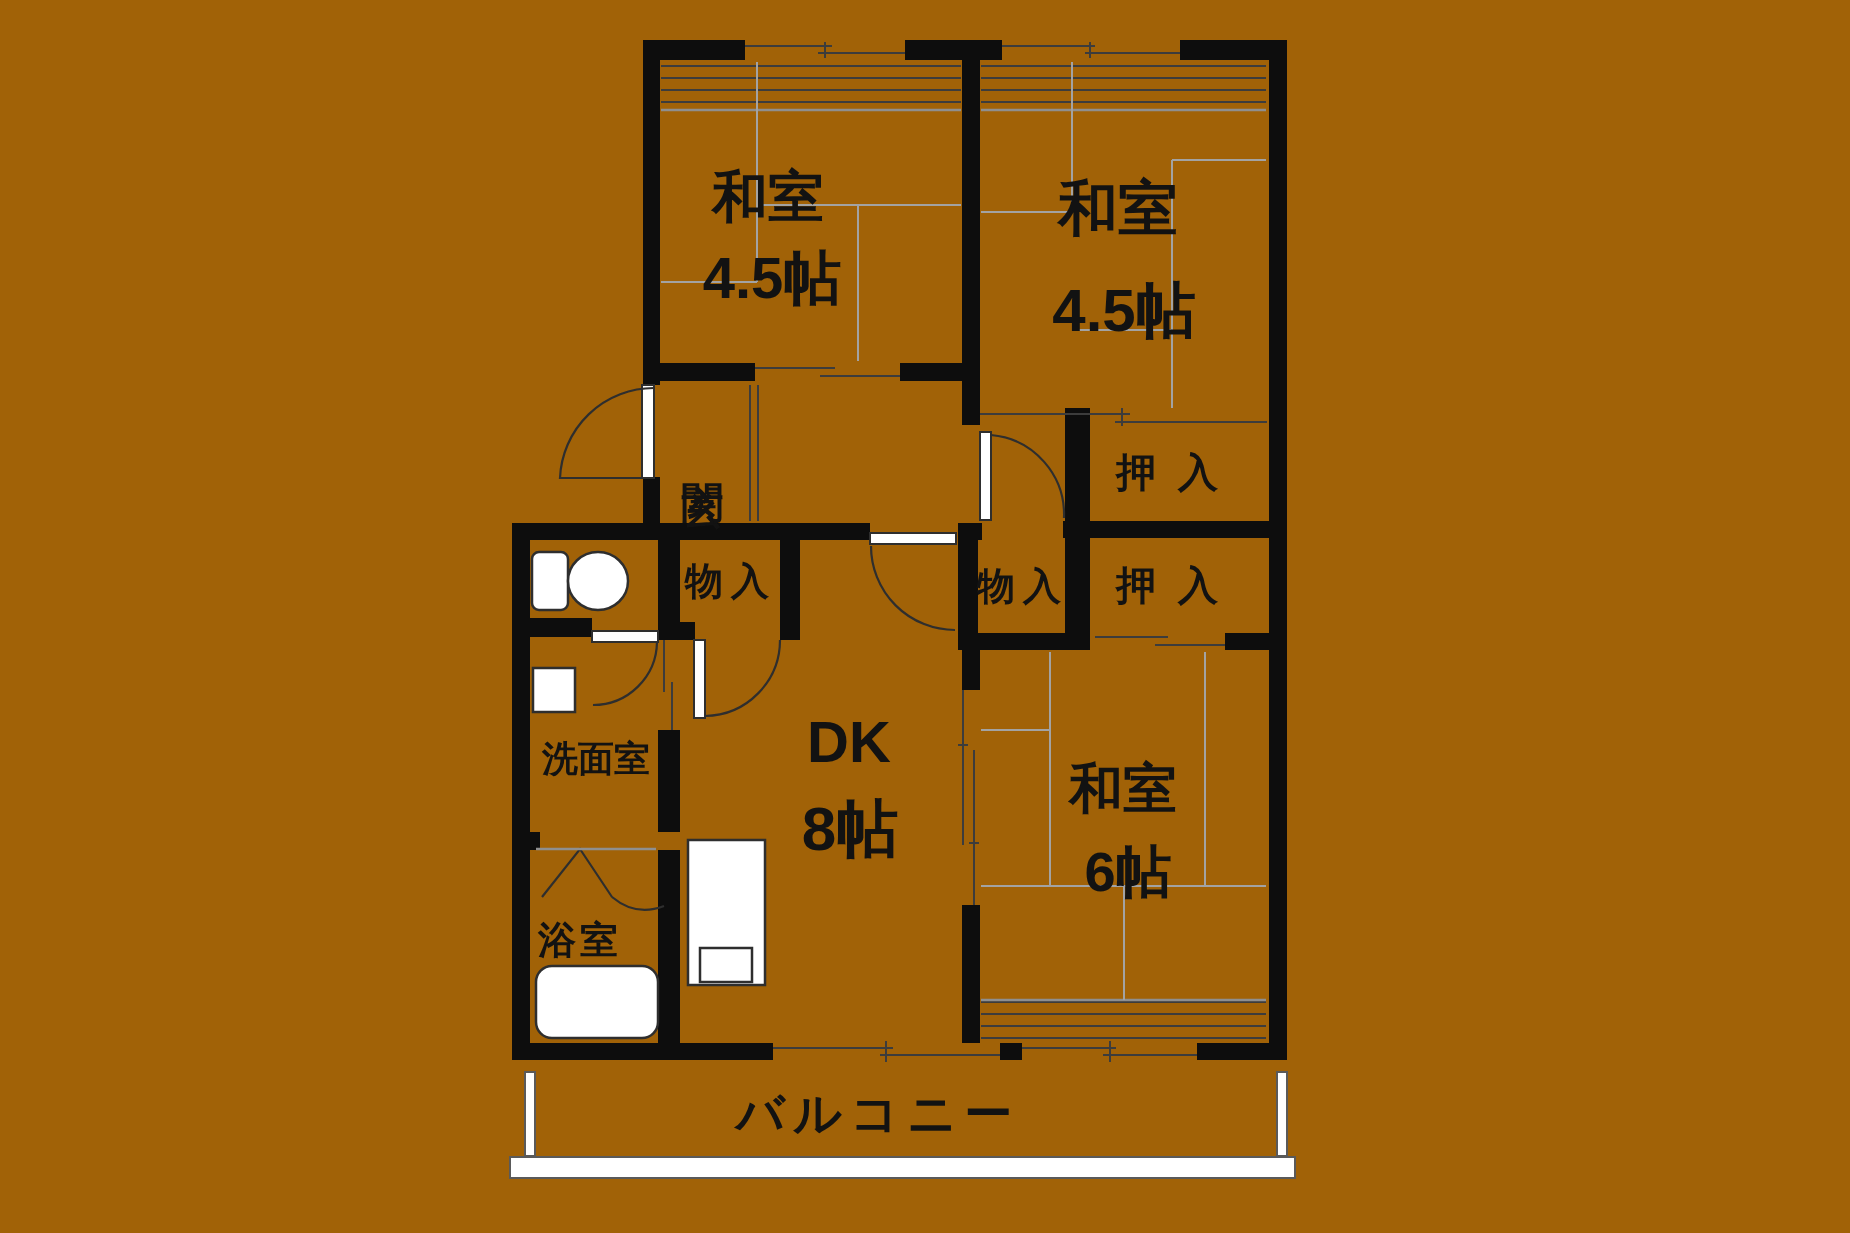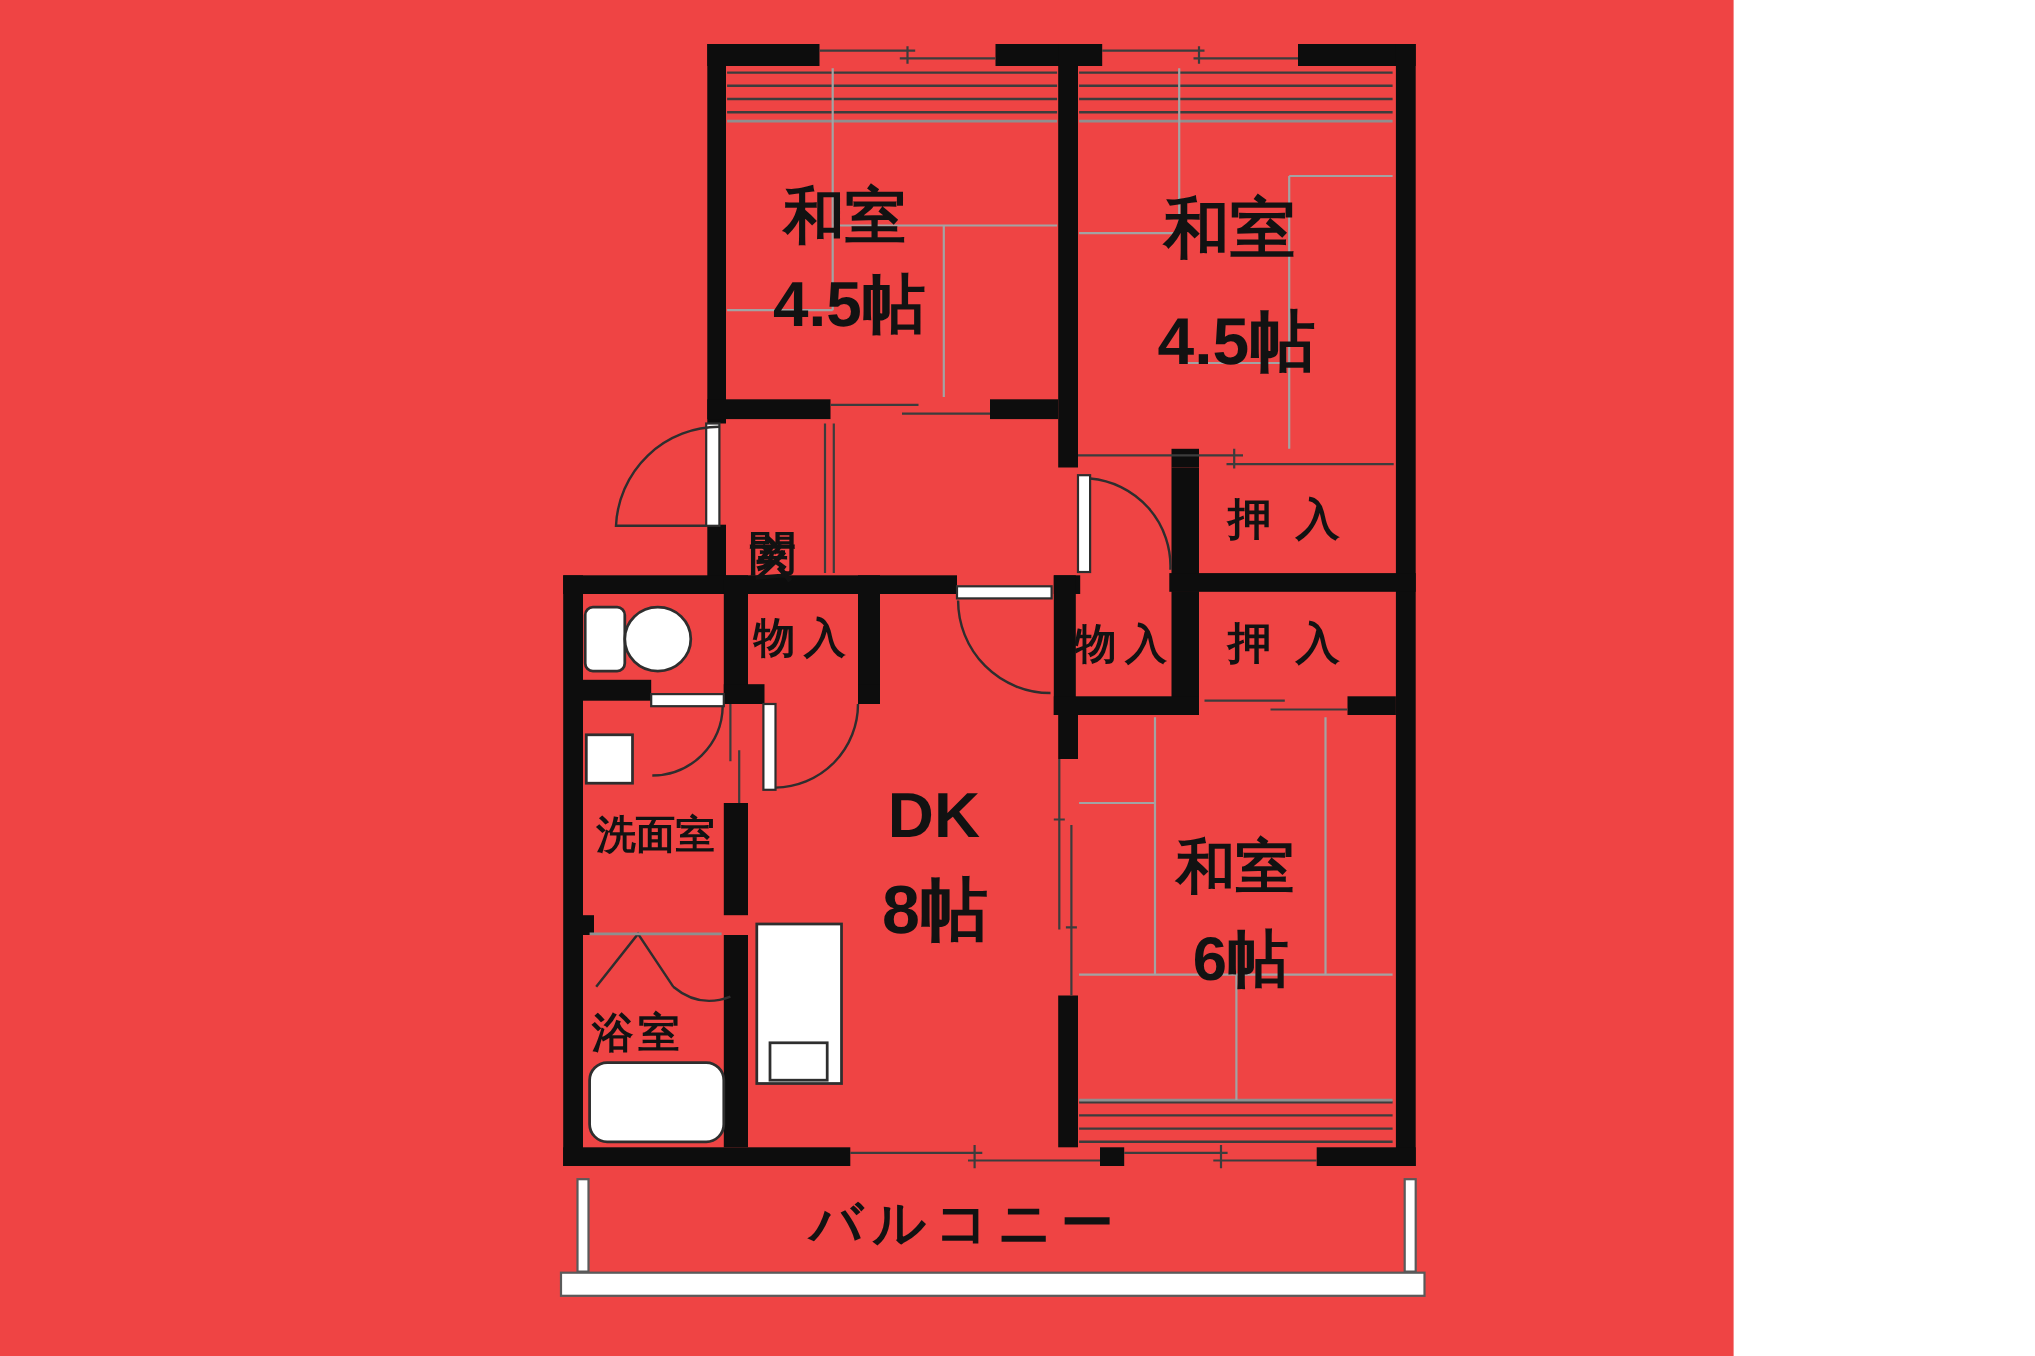--- a/index.html
+++ b/index.html
@@ -1,16 +1,16 @@
 <!DOCTYPE html>
 <html><head>
 <meta charset="utf-8">
 <style>
   html,body{margin:0;padding:0;background:#ffffff;}
-  .stage{position:relative;width:1576px;height:1233px;background:#ef4444;overflow:hidden;
+  .stage{position:relative;width:1850px;height:1233px;background:#a16207;overflow:hidden;
          font-family:"Liberation Sans", sans-serif;}
   svg{display:block}
   .wall{fill:#0d0d0d;stroke:none;}
   .thinline{stroke:#3c3c3c;stroke-width:2;fill:none;}
   .winband{stroke:#3c3c3c;stroke-width:2.2;fill:none;}
   .grayline{stroke:#8f8f8f;stroke-width:2.5;fill:none;}
   .tatami{stroke:#a3a3a3;stroke-width:2;fill:none;}
   .fixture{stroke:#2e2e2e;stroke-width:2.5;fill:#ffffff;}
   .doorleaf{stroke:#2e2e2e;stroke-width:2;fill:#ffffff;}
   .doorarc{stroke:#2e2e2e;stroke-width:2.2;fill:none;}

